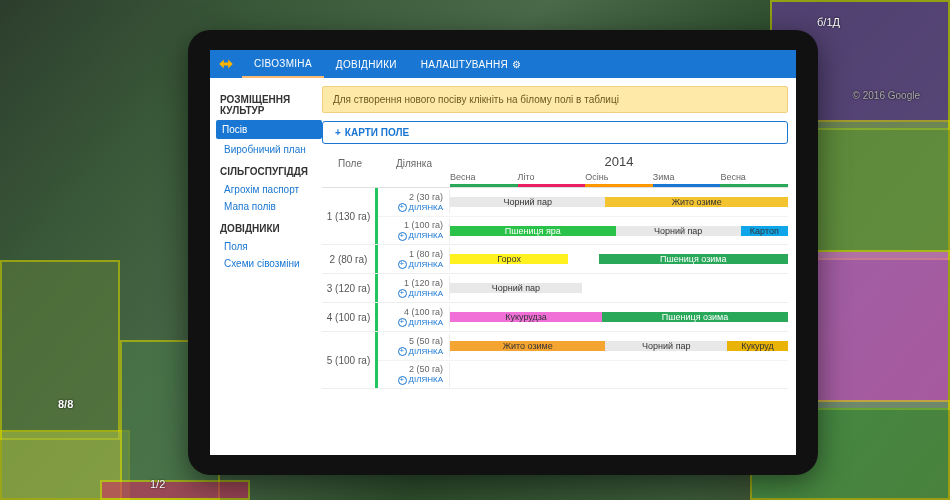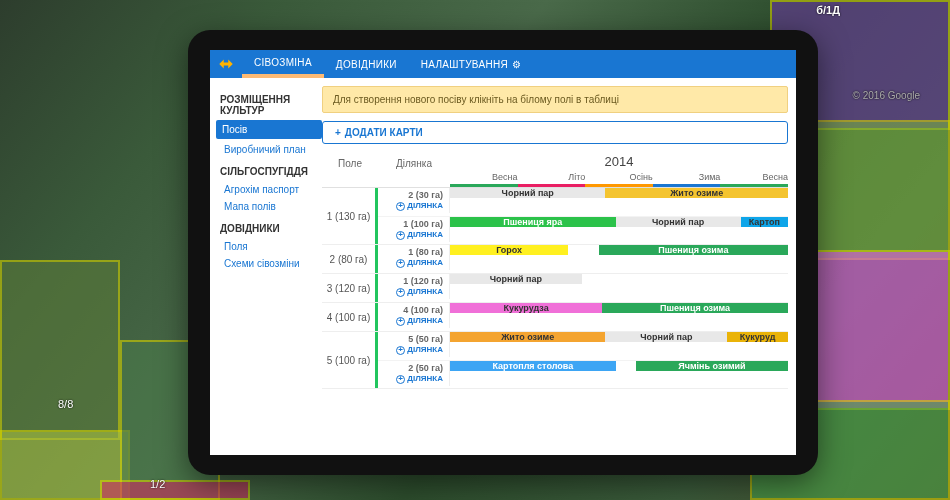--- a/index.html
+++ b/index.html
@@ -17,42 +17,42 @@
 .map-bg .parcel { position: absolute; opacity: 0.6; }
 .p1 { left:0; top:260px; width:120px; height:180px; background:#5a7a3a; border:2px solid #d4d400; }
 .p2 { left:0; top:430px; width:130px; height:70px; background:#a8c040; border:2px solid #d4d400; }
 .p3 { left:120px; top:340px; width:100px; height:160px; background:#4a7a4a; border:2px solid #d4d400; }
 .p4 { right:0; top:0; width:180px; height:130px; background:#6a3aa0; border:2px solid #d4d400; }
 .p5 { right:0; top:120px; width:200px; height:140px; background:#7ab040; border:2px solid #d4d400; }
 .p6 { right:0; top:250px; width:180px; height:160px; background:#e860e8; border:2px solid #d4d400; }
 .p7 { right:0; top:400px; width:200px; height:100px; background:#4aa84a; border:2px solid #d4d400; }
 .p8 { left:100px; top:480px; width:150px; height:20px; background:#d03060; border:2px solid #d4d400; }
 .map-label { position:absolute; color:#fff; font-size:11px; text-shadow:0 0 2px #000; }
-.ml1 { left:58px; top:398px; }
+.ml1 { left:58px; top:398px;font-weight:bold; }
 .ml2 { left:150px; top:478px; }
-.ml3 { right:110px; top:4px;font-weight:bold; }
+.ml3 { right:110px; top:16px; }
 .ml4 { right:30px; top:90px; color:#aaa; font-size:10px; }
 
 .tablet {
   position: absolute; left: 188px; top: 30px;
   width: 630px; height: 445px;
   background: #111; border-radius: 22px;
   padding: 20px 22px;
   box-shadow: 0 8px 30px rgba(0,0,0,0.5);
 }
 .screen { width: 100%; height: 100%; background: #fff; display:flex; flex-direction:column; overflow:hidden; }
 
 .topbar {
   background: #1976d2; color:#fff; height:28px;
   display:flex; align-items:center; font-size:11px;
 }
 .logo { width:32px; height:28px; display:flex; align-items:center; justify-content:center; background:#1976d2; }
 .logo svg { width:18px; height:18px; }
 .nav-item { padding:0 12px; height:28px; display:flex; align-items:center; cursor:pointer; white-space:nowrap; font-size:10px; letter-spacing:0.3px; }
-.nav-item.active { border-bottom:4px solid #fdba74; }
+.nav-item.active { border-bottom:2px solid #fdba74; }
 .gear { margin-left:4px; }
 
 .main { flex:1; display:flex; overflow:hidden; }
 .sidebar { width:112px; padding:8px 4px 8px 10px; font-size:10px; color:#333; }
 .side-heading { font-weight:bold; font-size:10px; margin:8px 0 4px; text-transform:uppercase; }
 .side-link { color:#1976d2; padding:3px 0 3px 4px; cursor:pointer; font-size:10px; }
 .side-link.active { background:#1976d2; color:#fff; border-radius:2px; padding:4px 6px; margin:2px -4px 2px -4px; }
 
 .content { flex:1; padding:8px 8px 0 0; overflow:hidden; display:flex; flex-direction:column; }
 .hint { background:#ffe9a8; border:1px solid #f0d080; padding:7px 10px; font-size:10px; color:#6b5a20; border-radius:2px; }
@@ -62,32 +62,32 @@
   display:inline-flex; align-items:center; gap:4px; font-weight:bold;
 }
 
 .grid { flex:1; overflow:hidden; }
 .grid-head { display:flex; border-bottom:1px solid #e0e0e0; }
 .col-field { width:56px; text-align:center; font-size:10px; color:#666; padding:6px 2px; }
 .col-plot { width:72px; text-align:center; font-size:10px; color:#666; padding:6px 2px; }
 .col-year { flex:1; }
 .year-label { text-align:center; font-size:13px; color:#444; padding:2px 0 3px; }
 .seasons { display:flex; }
-.season { flex:1; text-align:right; font-size:9px; color:#666; padding-bottom:2px; border-bottom:3px solid transparent; }
+.season { flex:1; text-align:left; font-size:9px; color:#666; padding-bottom:2px; border-bottom:3px solid transparent; }
 .s-vesna { border-bottom-color:#2aa85a; }
 .s-lito { border-bottom-color:#e91e63; }
 .s-osin { border-bottom-color:#ff9800; }
 .s-zyma { border-bottom-color:#1976d2; }
 .s-vesna2 { border-bottom-color:#2aa85a; }
 
 .rows { }
 .field-group { display:flex; border-bottom:1px solid #eee; }
 .field-cell { width:56px; display:flex; align-items:center; justify-content:center; font-size:10px; color:#555; border-right:3px solid #22c55e; }
 .plots { flex:1; }
-.plot-row { display:flex; height:28px; align-items:flex-start;font-weight:bold; }
+.plot-row { display:flex; height:28px; align-items:center; }
 .plot-row + .plot-row { border-top:1px solid #f3f3f3; }
 .plot-cell { width:72px; font-size:9px; color:#666; text-align:right; padding:2px 6px 2px 2px; border-right:1px solid #eee; line-height:1.15; }
 .plot-cell .l2 { color:#1976d2; font-size:8px; }
 .plus-circ { display:inline-block; width:9px; height:9px; border:1px solid #1976d2; border-radius:50%; position:relative; margin-right:2px; vertical-align:middle; }
 .plus-circ::before { content:"+"; position:absolute; left:1px; top:-2px; font-size:8px; color:#1976d2; }
 .timeline { flex:1; display:flex; position:relative; }
 .bar { height:100%; display:flex; align-items:center; justify-content:center; font-size:9px; color:#333; white-space:nowrap; overflow:hidden; padding:0 4px; }
 </style>
 </head>
 <body>
@@ -133,21 +133,21 @@
           <div class="side-link">Мапа полів</div>
           <div class="side-heading">ДОВІДНИКИ</div>
           <div class="side-link">Поля</div>
           <div class="side-link">Схеми сівозміни</div>
         </div>
 
       <div class="content">
         <div class="hint">Для створення нового посіву клікніть на білому полі в таблиці</div>
         <button class="add-btn">
           <span>+</span>
-          <span>ДОДАТИ КАРТИ</span>
+          <span>КАРТИ ПОЛЕ</span>
         </button>
 
         <div class="grid">
           <div class="grid-head">
             <div class="col-field">Поле</div>
             <div class="col-plot">Ділянка</div>
             <div class="col-year">
               <div class="year-label">2014</div>
               <div class="seasons" id="seasons">
                   <div class="season s-vesna">Весна</div>
@@ -222,25 +222,20 @@
                   <div class="plot-row">
                     <div class="plot-cell">5 (50 га)<br><span class="l2"><span class="plus-circ"></span>ДІЛЯНКА</span></div>
                     <div class="timeline">
                       <div class="bar" style="width: 46%; background: rgb(244, 164, 48);">Жито озиме</div>
                       <div class="bar" style="width: 36%; background: rgb(232, 232, 232);">Чорний пар</div>
                       <div class="bar" style="width: 18%; background: #eab308;">Кукуруд</div>
                     </div>
                   </div>
                   <div class="plot-row">
                     <div class="plot-cell">2 (50 га)<br><span class="l2"><span class="plus-circ"></span>ДІЛЯНКА</span></div>
-                    <div class="timeline">
-                      <div class="bar" style="width: 49%; background: rgb(61, 165, 244); color: rgb(255, 255, 255);">Картопля столова</div>
-                      <div class="bar" style="width: 6%; background: transparent;"></div>
-                      <div class="bar" style="width: 45%; background: rgb(42, 168, 90); color: rgb(255, 255, 255);">Ячмінь озимий</div>
-                    </div>
                   </div>
                 </div>
               </div>
             </div>
         </div>
       </div>
     </div>
 
   </div>
 </div>

